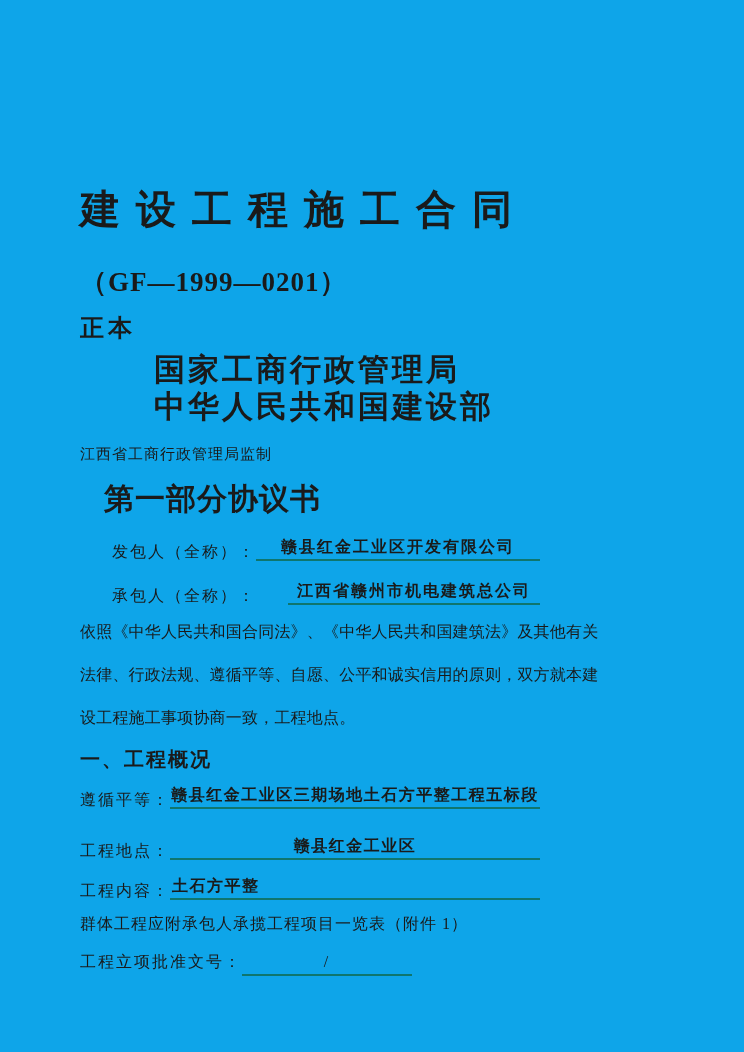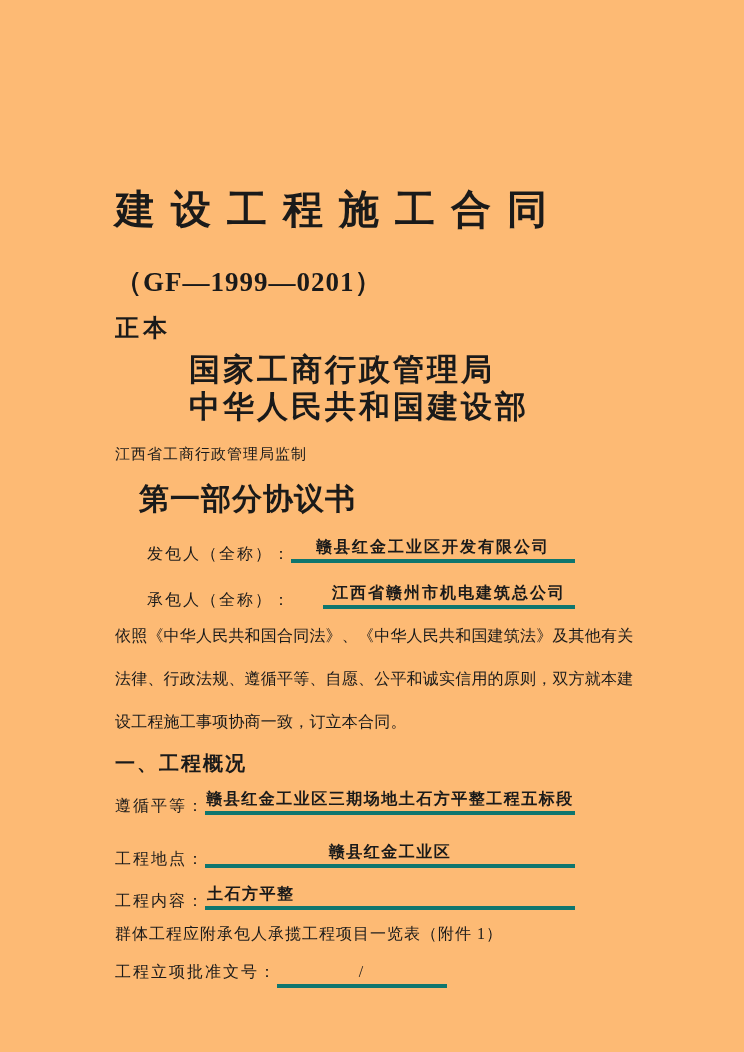--- a/index.html
+++ b/index.html
@@ -6,22 +6,22 @@
   html, body { background: #ffffff; }
   body {
     width: 744px; height: 1052px;
     font-family: "Liberation Serif", "DejaVu Serif", serif;
     color: #1a1a1a;
     overflow: hidden;
   }
   .page {
     position: relative;
     width: 744px; height: 1052px;
-    background: #fdba74;
-    padding: 186px 111px 0 115px;
+    background: #0ea5e9;
+    padding: 186px 111px 0 80px;
   }
   .doc-title {
     font-size: 40px;
     font-weight: bold;
     letter-spacing: 16px;
     white-space: nowrap;
     line-height: 1.18;
   }
   .form-no {
     margin-top: 33px;
@@ -65,21 +65,21 @@
     width: 428px;
     margin-left: 32px;
     font-size: 16px;
     line-height: 18px;
   }
   .party-row-employer   { margin-top: 20px; }
   .party-row-contractor { margin-top: 21px; gap: 32px; }
   .row-label { white-space: nowrap; letter-spacing: 2px; }
   .fill {
     flex: 1;
-    border-bottom: 4px solid #0f766e;
+    border-bottom: 2px solid #0f766e;
     font-weight: bold;
     padding-bottom: 3px;
     letter-spacing: 2px;
     min-height: 21px;
   }
   .fill.center { text-align: center; }
   .fill.left   { text-align: left; padding-left: 2px; }
   .preamble {
     margin-top: 5px;
     width: 520px;
@@ -147,21 +147,21 @@
   <div class="party-row party-row-employer">
     <span class="row-label">发包人（全称）：</span>
     <span class="fill center">赣县红金工业区开发有限公司</span>
   </div>
 
   <div class="party-row party-row-contractor">
     <span class="row-label">承包人（全称）：</span>
     <span class="fill center">江西省赣州市机电建筑总公司</span>
   </div>
 
-  <p class="preamble">依照《中华人民共和国合同法》、《中华人民共和国建筑法》及其他有关法律、行政法规、遵循平等、自愿、公平和诚实信用的原则，双方就本建设工程施工事项协商一致，订立本合同。</p>
+  <p class="preamble">依照《中华人民共和国合同法》、《中华人民共和国建筑法》及其他有关法律、行政法规、遵循平等、自愿、公平和诚实信用的原则，双方就本建设工程施工事项协商一致，工程地点。</p>
 
   <div class="sec-heading">一、工程概况</div>
 
   <div class="field-row field-row-0">
     <span class="row-label">遵循平等：</span>
     <span class="fill center">赣县红金工业区三期场地土石方平整工程五标段</span>
   </div>
 
   <div class="field-row field-row-1">
     <span class="row-label">工程地点：</span>

